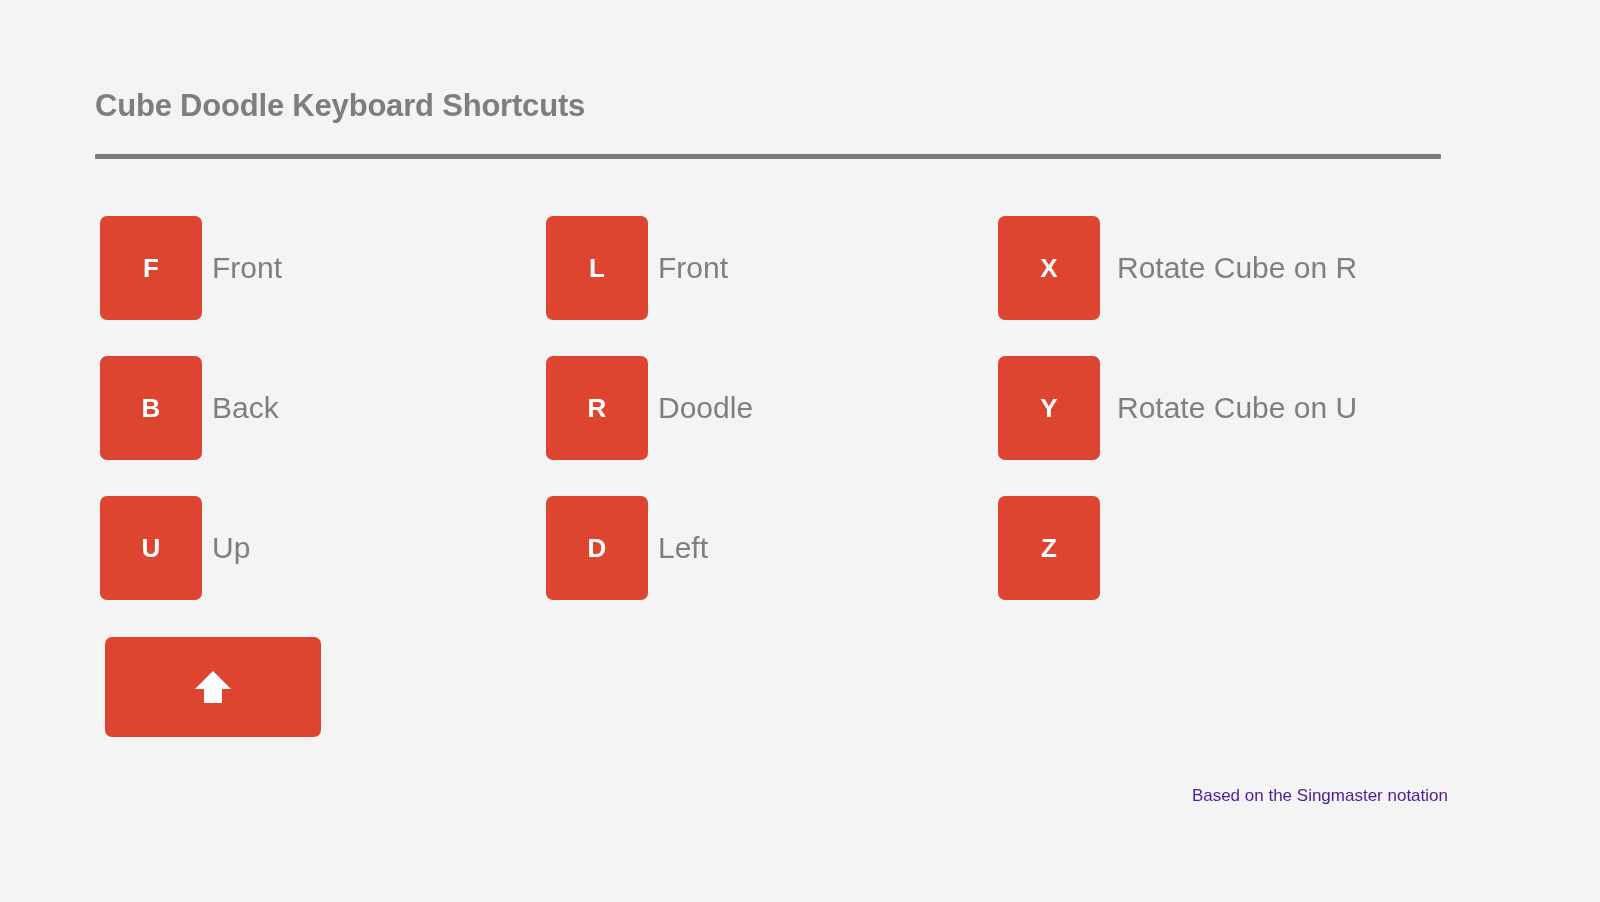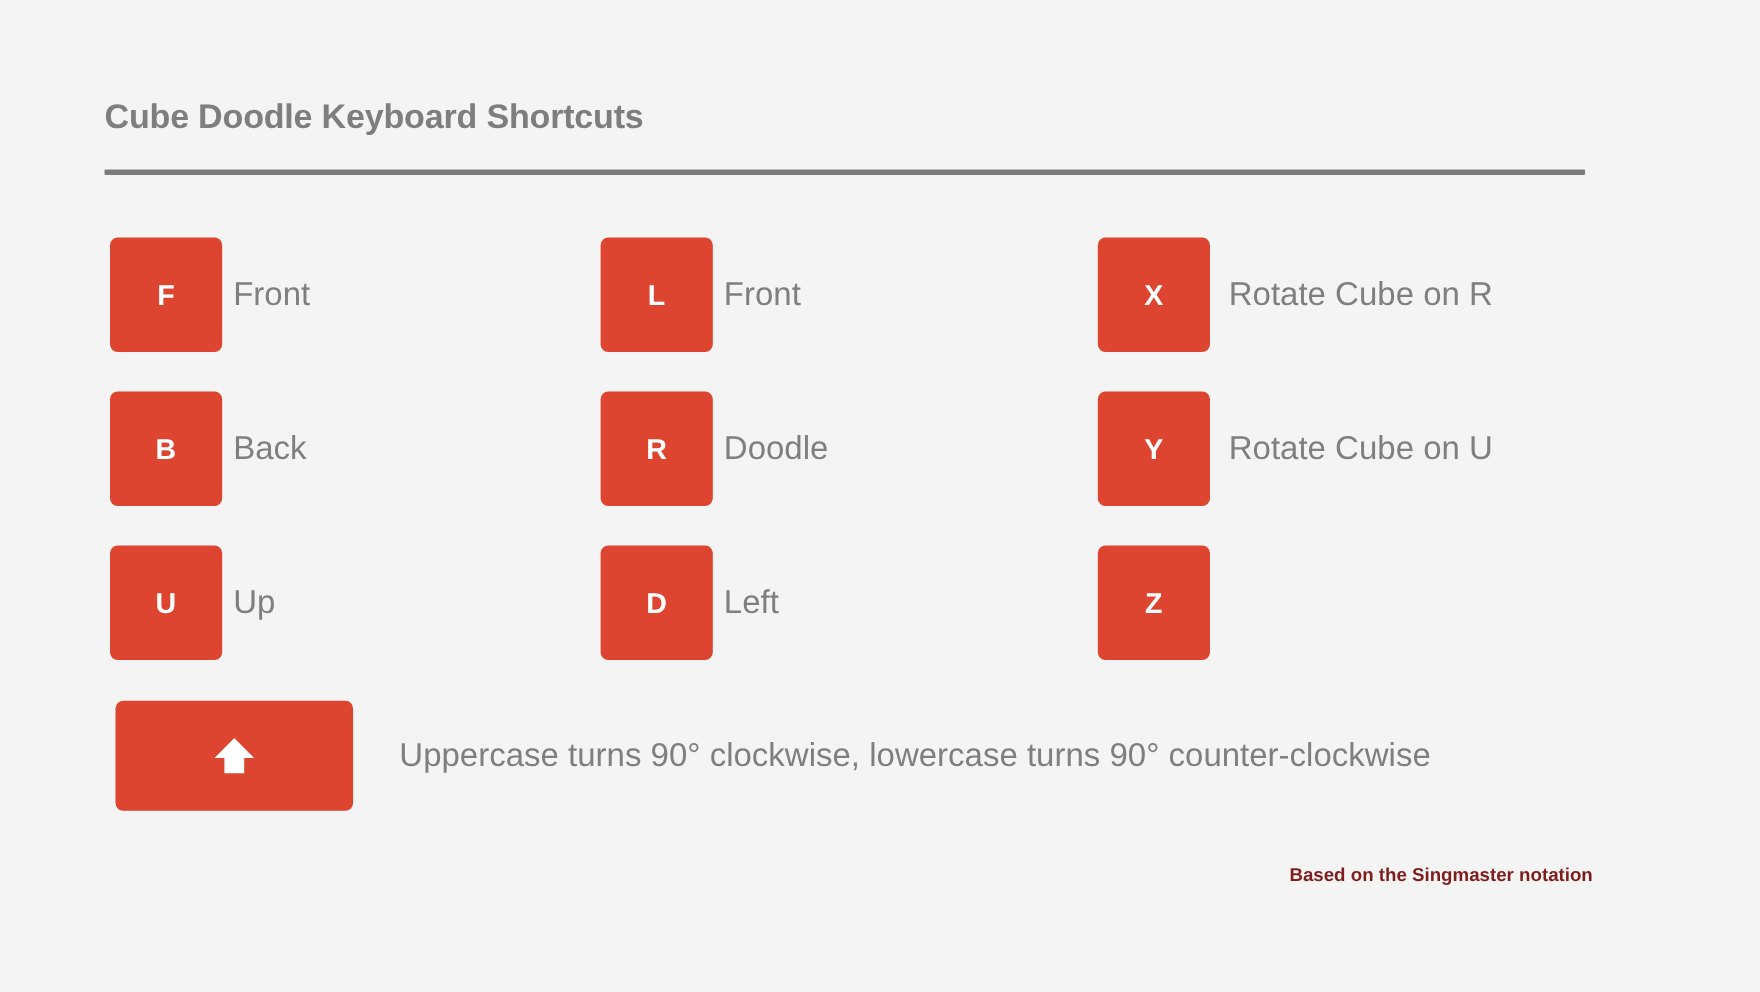--- a/index.html
+++ b/index.html
@@ -120,23 +120,22 @@
     white-space: nowrap;
     line-height: 1;
   }
 
   
   .footer {
     position: absolute;
     right: 152px;
     top: 786px;
     font-size: 17px;
-    color: #7f1d1d;
-    white-space: nowrap;
-    font-weight: bold;
+    color: #4c1d95;
+    white-space: nowrap;
   }
 </style>
 </head>
 <body>
 
 <div class="sheet">
 
   <div class="title">Cube Doodle Keyboard Shortcuts</div>
 
   <div class="rule"></div>
@@ -206,18 +205,17 @@
     </div>
 
   </div>
 
   <div class="shift-row">
     <div class="key-wide">
       <svg class="arrow-up" viewBox="0 0 38 38">
         <polygon points="19,3 37,21 28,21 28,35 10,35 10,21 1,21" fill="#ffffff"></polygon>
       </svg>
     </div>
-    <div class="shift-caption">Uppercase turns 90° clockwise, lowercase turns 90° counter-clockwise</div>
   </div>
 
   <div class="footer">Based on the Singmaster notation</div>
 
 </div>
 
 </body></html>

